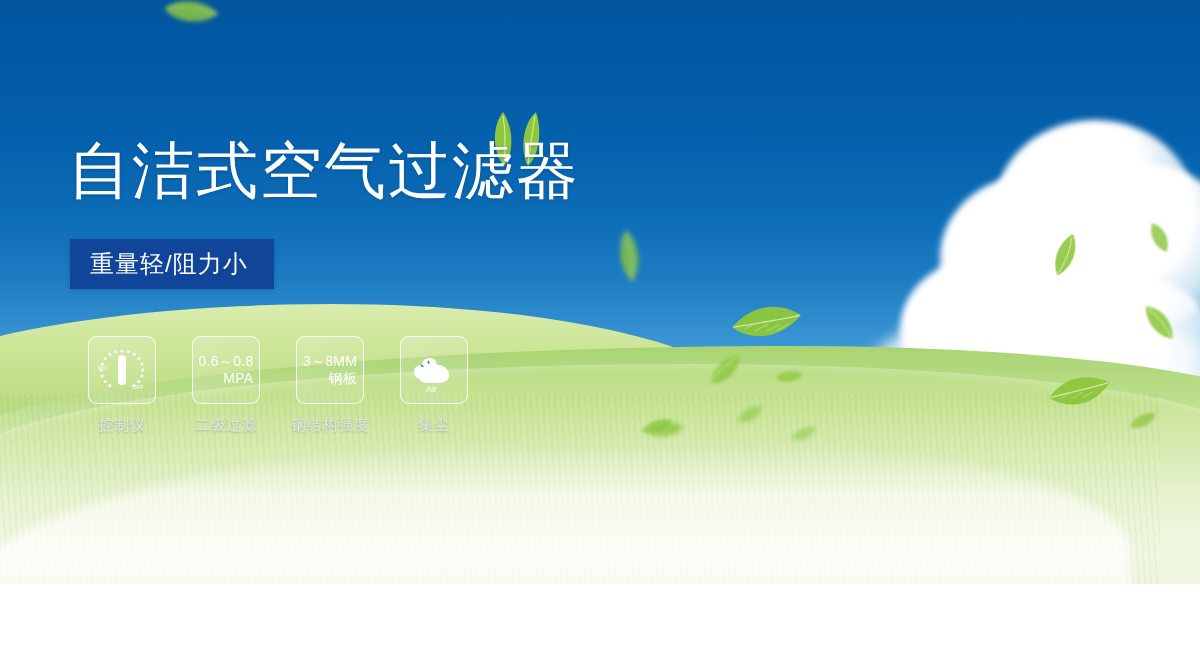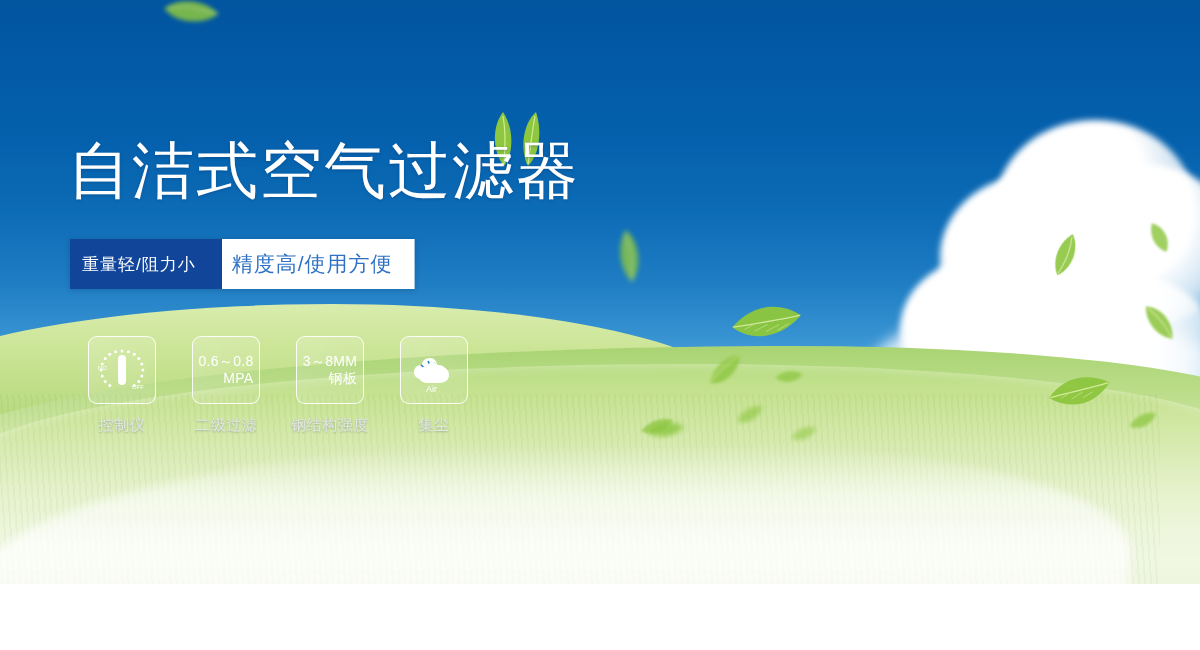--- a/index.html
+++ b/index.html
@@ -105,22 +105,22 @@
 
   .badge{
     position:absolute;left:70px;top:239px;
     height:50px;display:flex;align-items:stretch;
     box-shadow:0 1px 5px rgba(0,30,70,.22);
   }
   .badge-left{
     background:#10459a;
     color:#ffffff;
     display:flex;align-items:center;
-    padding:0 26px 0 12px;
-    font-size:17px;letter-spacing:1px;font-weight:400;
+    padding:0 26px 0 20px;
+    font-size:24px;letter-spacing:1px;font-weight:400;
     white-space:nowrap;
     position:relative;z-index:2;
   }
   .badge-right{
     background:#ffffff;
     color:#2f72c4;
     display:flex;align-items:center;
     padding:0 22px 0 24px;
     font-size:21px;letter-spacing:1px;font-weight:400;
     white-space:nowrap;
@@ -319,21 +319,20 @@
         <path d="M33 8 C36 24 35 44 34 56" stroke="#cfe98f" stroke-width="1.3" fill="none"></path>
         <path d="M58 58 C50 44 52 16 66 4 C72 22 70 46 58 58 Z" fill="#8dc63f"></path>
         <path d="M65 8 C62 24 60 44 58 56" stroke="#cfe98f" stroke-width="1.3" fill="none"></path>
       </svg>
     </div>
 
     <div class="title">自洁式空气过滤器</div>
 
     <div class="badge">
       <div class="badge-left">重量轻/阻力小</div>
-      <div class="badge-right">精度高/使用方便</div>
     </div>
 
     <div class="features">
 
       <div class="feature">
         <div class="feature-box">
           <svg class="feature-icon" viewBox="0 0 52 52">
             <g fill="#ffffff">
               <circle cx="26" cy="7" r="1.5"></circle>
                 <circle cx="32.4" cy="7.7" r="1.5"></circle>

